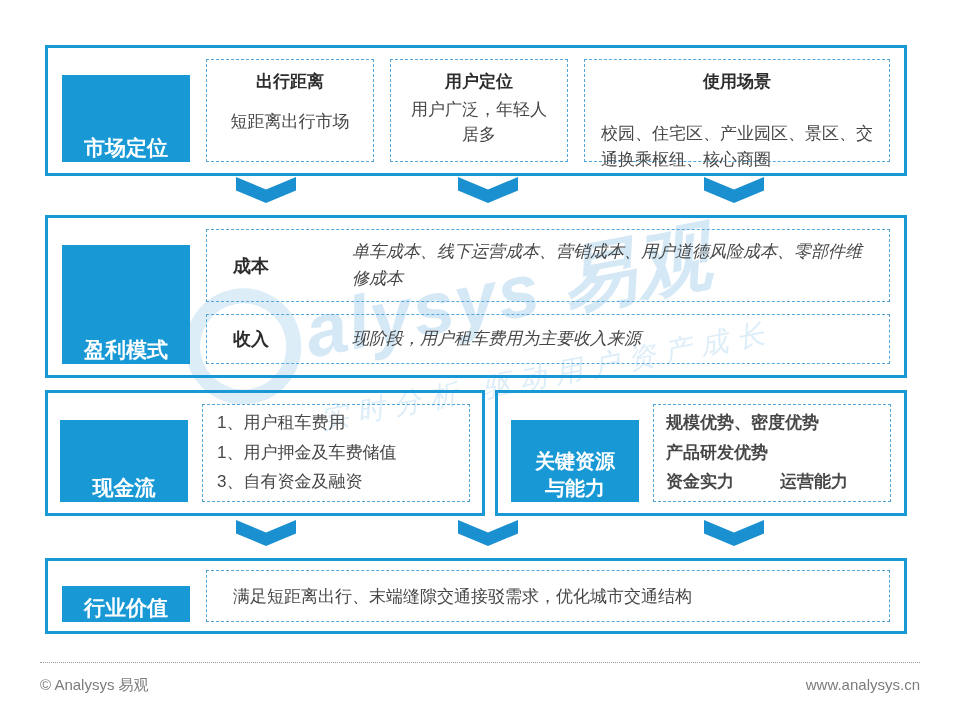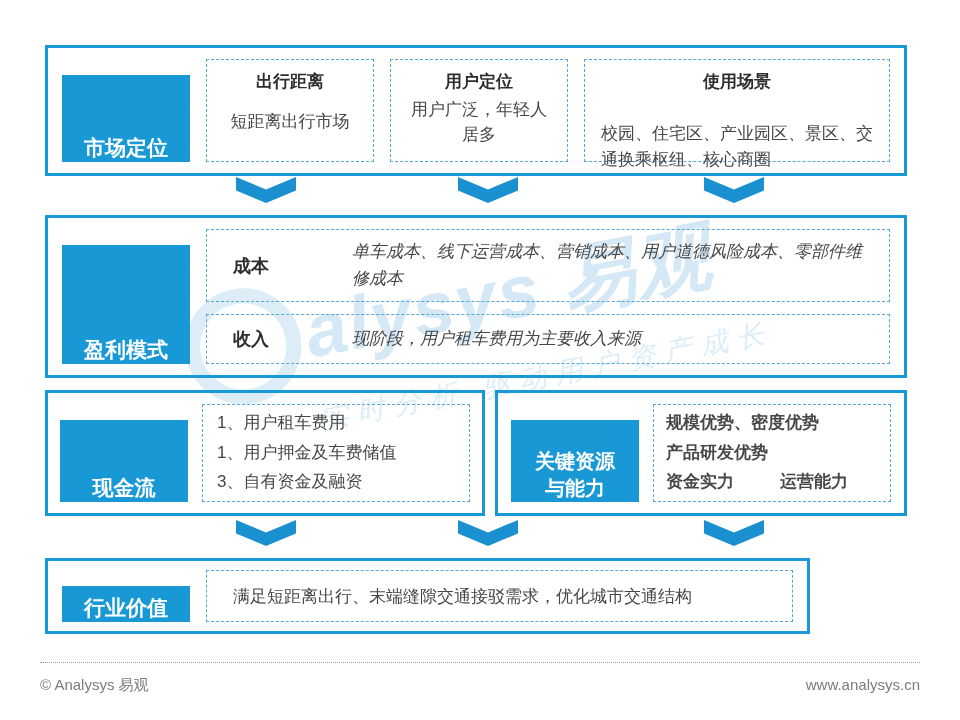--- a/index.html
+++ b/index.html
@@ -137,21 +137,21 @@
       <span>资金实力</span>
       <span>运营能力</span>
     </div>
   </div>
 </div>
 
 <div class="chevron" style="left:236px;top:520px;"></div>
 <div class="chevron" style="left:458px;top:520px;"></div>
 <div class="chevron" style="left:704px;top:520px;"></div>
 
-<div class="section" style="left:45px;top:558px;width:765px;height:76px;padding:9px 14px;">
+<div class="section" style="left:45px;top:558px;width:862px;height:76px;padding:9px 14px;">
   <div class="blue-box">
     <span>行业价值</span>
   </div>
   <div class="value-box dashed">满足短距离出行、末端缝隙交通接驳需求，优化城市交通结构</div>
 </div>
 
 <div class="footer-line"></div>
 <div class="footer-text left">© Analysys 易观</div>
 <div class="footer-text right">www.analysys.cn</div>
 

